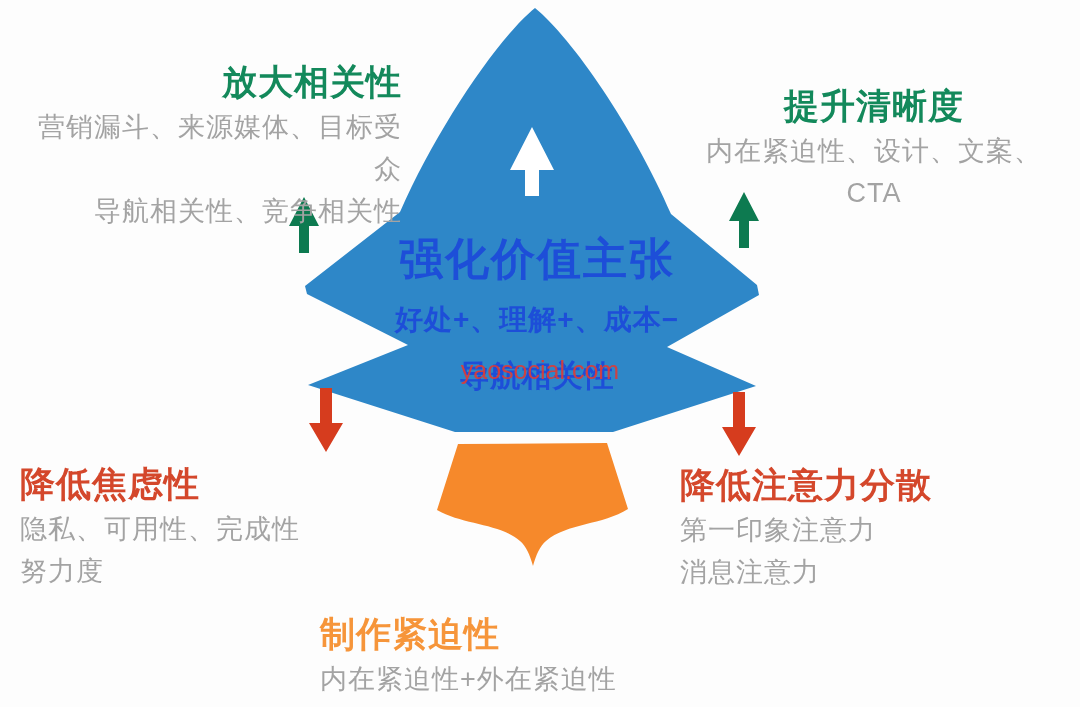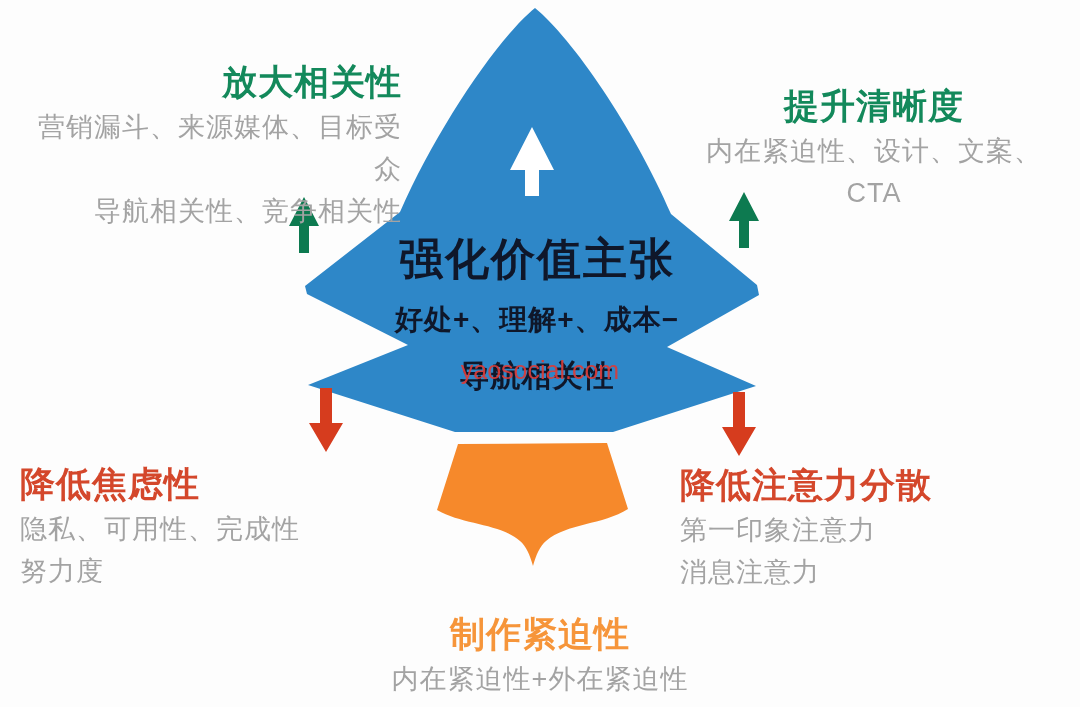--- a/index.html
+++ b/index.html
@@ -20,24 +20,24 @@
   .sub{color:#a3a3a3;font-size:27px;line-height:42px;letter-spacing:1px;}
 
   .tl{left:20px;top:59px;width:382px;text-align:right;}
   .tl .sub:first-of-type{margin-top:17px;}
   .tr{left:684px;top:74px;width:380px;text-align:center;margin-top:9px;}
   .tr .sub:first-of-type{margin-top:19px;}
   .bl{left:20px;top:461px;width:384px;text-align:left;}
   .bl .sub:first-of-type{margin-top:11px;}
   .br{left:680px;top:462px;width:330px;text-align:left;}
   .br .sub:first-of-type{margin-top:11px;}
-  .bc{left:320px;top:611px;width:440px;text-align:center;}
+  .bc{left:320px;top:611px;width:440px;text-align:left;}
   .bc .sub:first-of-type{margin-top:21px;}
 
-  .center{left:330px;top:230px;width:414px;text-align:center;color:#0f172a;}
+  .center{left:330px;top:230px;width:414px;text-align:center;color:#1d4ed8;}
   .ctitle{font-size:44px;font-weight:700;letter-spacing:2px;}
   .cline1{font-size:28px;font-weight:700;margin-top:12px;letter-spacing:1px;}
   .cline2{font-size:30px;font-weight:600;margin-top:17px;letter-spacing:1px;}
 
   .watermark{
     position:absolute;left:430px;top:356px;width:220px;
     text-align:center;font-size:25px;color:rgba(219,60,56,0.92);
   }
 </style>
 </head>

